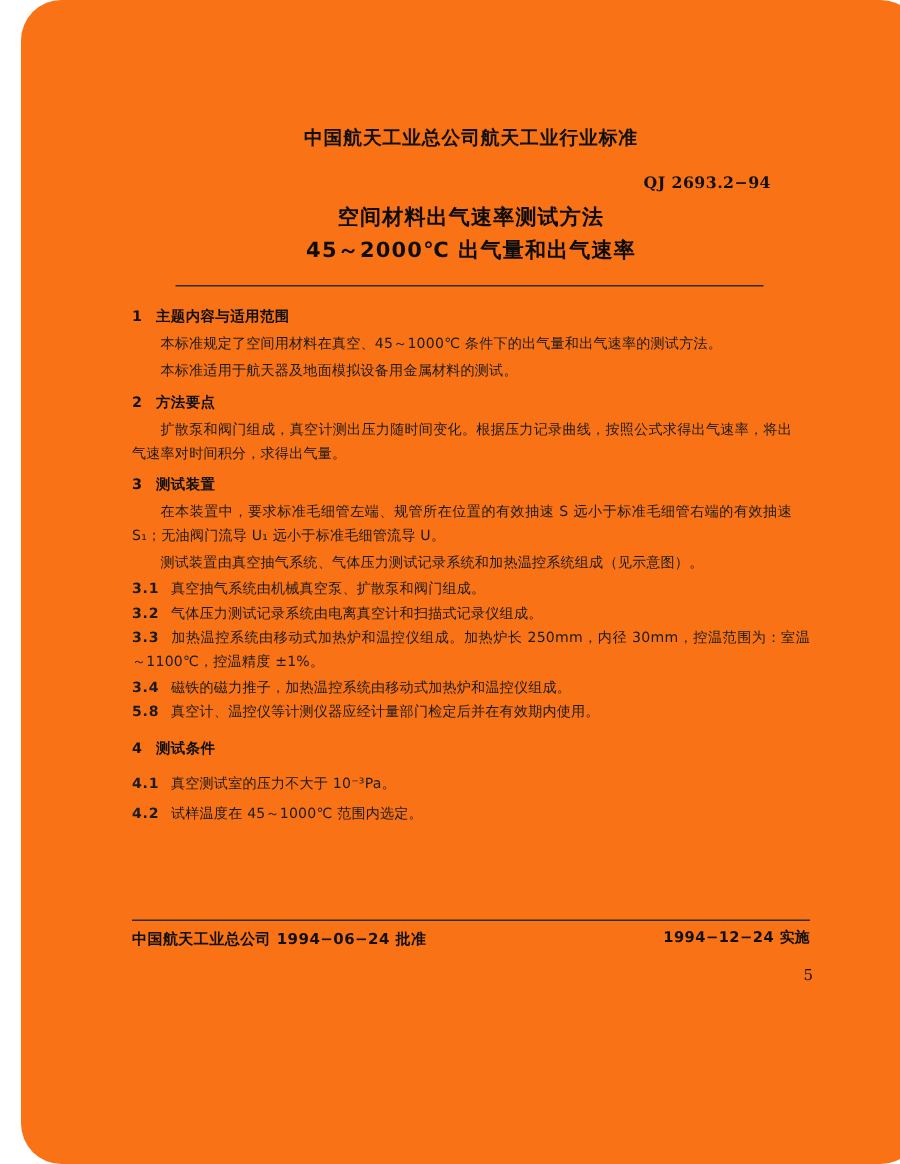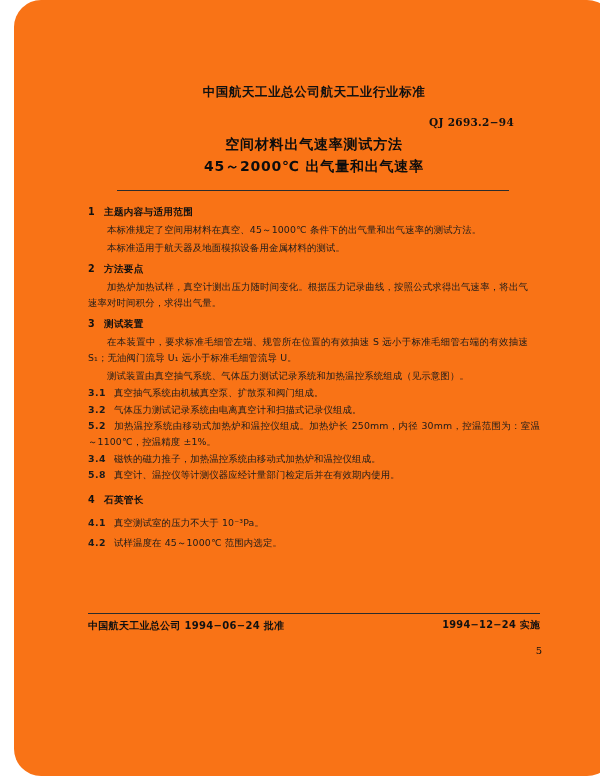--- a/index.html
+++ b/index.html
@@ -178,40 +178,40 @@
       <span class="num">1</span><span>主题内容与适用范围</span>
     </div>
     <p class="para">本标准规定了空间用材料在真空、45～1000℃ 条件下的出气量和出气速率的测试方法。</p>
     <p class="para">本标准适用于航天器及地面模拟设备用金属材料的测试。</p>
 
     <div class="gap-sm"></div>
 
     <div class="sec-head">
       <span class="num">2</span><span>方法要点</span>
     </div>
-    <p class="para">加热炉加热试样，真空计测出压力随时间变化。根据压力记录曲线，按照公式求得出气速率，将出气速率对时间积分，求得出气量。</p>
+    <p class="para">扩散泵和阀门组成，真空计测出压力随时间变化。根据压力记录曲线，按照公式求得出气速率，将出气速率对时间积分，求得出气量。</p>
 
     <div class="gap-sm"></div>
 
     <div class="sec-head">
       <span class="num">3</span><span>测试装置</span>
     </div>
     <p class="para">在本装置中，要求标准毛细管左端、规管所在位置的有效抽速 S 远小于标准毛细管右端的有效抽速 S₁；无油阀门流导 U₁ 远小于标准毛细管流导 U。</p>
     <p class="para">测试装置由真空抽气系统、气体压力测试记录系统和加热温控系统组成（见示意图）。</p>
 
     <p class="clause"><span class="cnum">3.1</span><span>真空抽气系统由机械真空泵、扩散泵和阀门组成。</span></p>
     <p class="clause"><span class="cnum">3.2</span><span>气体压力测试记录系统由电离真空计和扫描式记录仪组成。</span></p>
-    <p class="clause"><span class="cnum">5.2</span><span>加热温控系统由移动式加热炉和温控仪组成。加热炉长 250mm，内径 30mm，控温范围为：室温～1100℃，控温精度 ±1%。</span></p>
+    <p class="clause"><span class="cnum">3.3</span><span>加热温控系统由移动式加热炉和温控仪组成。加热炉长 250mm，内径 30mm，控温范围为：室温～1100℃，控温精度 ±1%。</span></p>
     <p class="clause"><span class="cnum">3.4</span><span>磁铁的磁力推子，加热温控系统由移动式加热炉和温控仪组成。</span></p>
     <p class="clause"><span class="cnum">5.8</span><span>真空计、温控仪等计测仪器应经计量部门检定后并在有效期内使用。</span></p>
 
     <div class="gap-md"></div>
 
     <div class="sec-head">
-      <span class="num">4</span><span>石英管长</span>
+      <span class="num">4</span><span>测试条件</span>
     </div>
     <div class="gap-sm"></div>
     <p class="clause"><span class="cnum">4.1</span><span>真空测试室的压力不大于 10⁻³Pa。</span></p>
     <div style="height:4px"></div>
     <p class="clause"><span class="cnum">4.2</span><span>试样温度在 45～1000℃ 范围内选定。</span></p>
 
   </div>
 
   <div class="rule-bottom"></div>
   <div class="footer-left">中国航天工业总公司  1994−06−24  批准</div>

